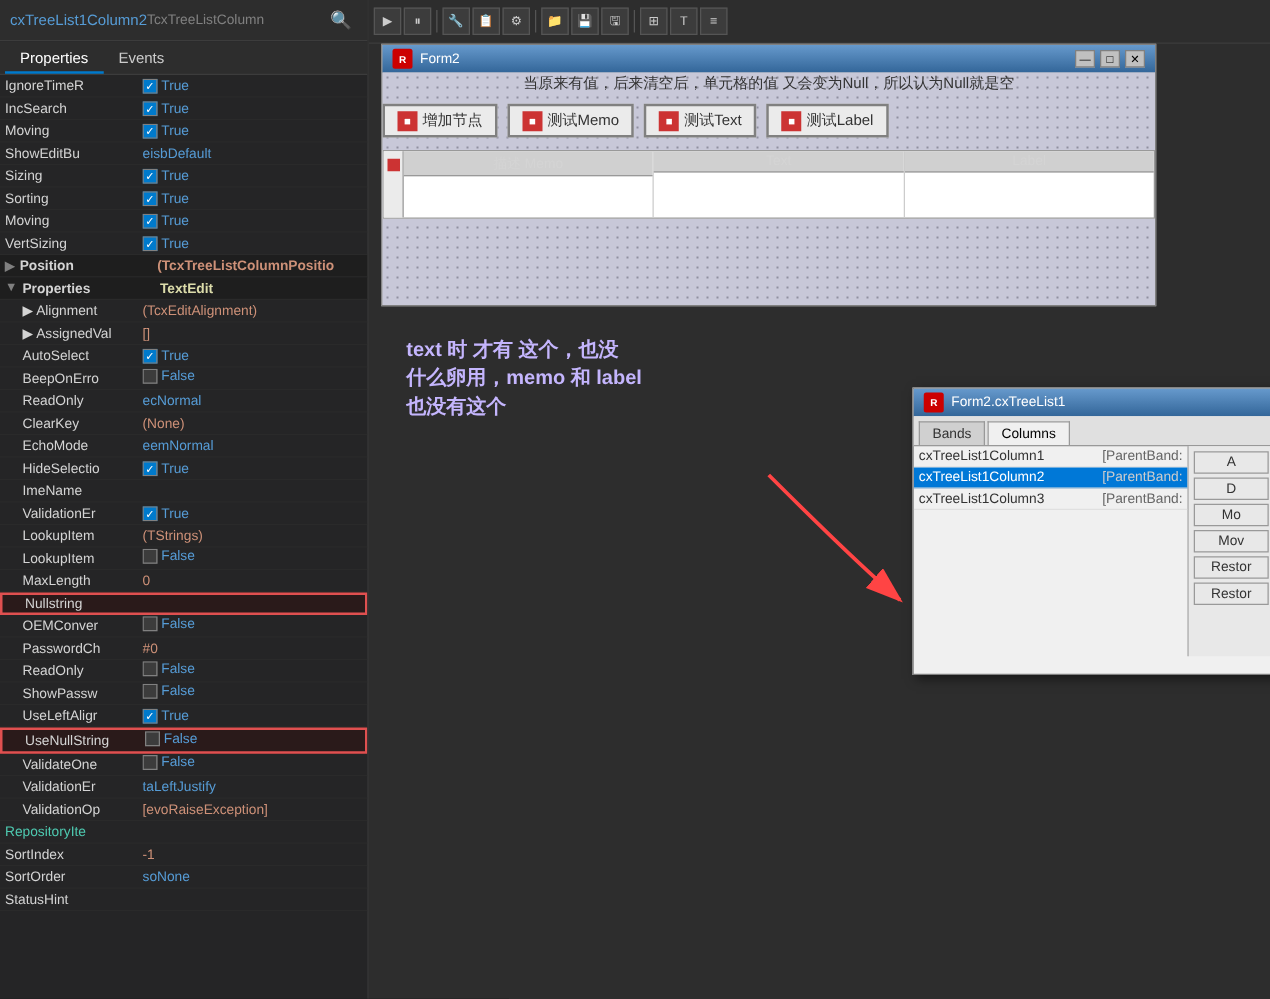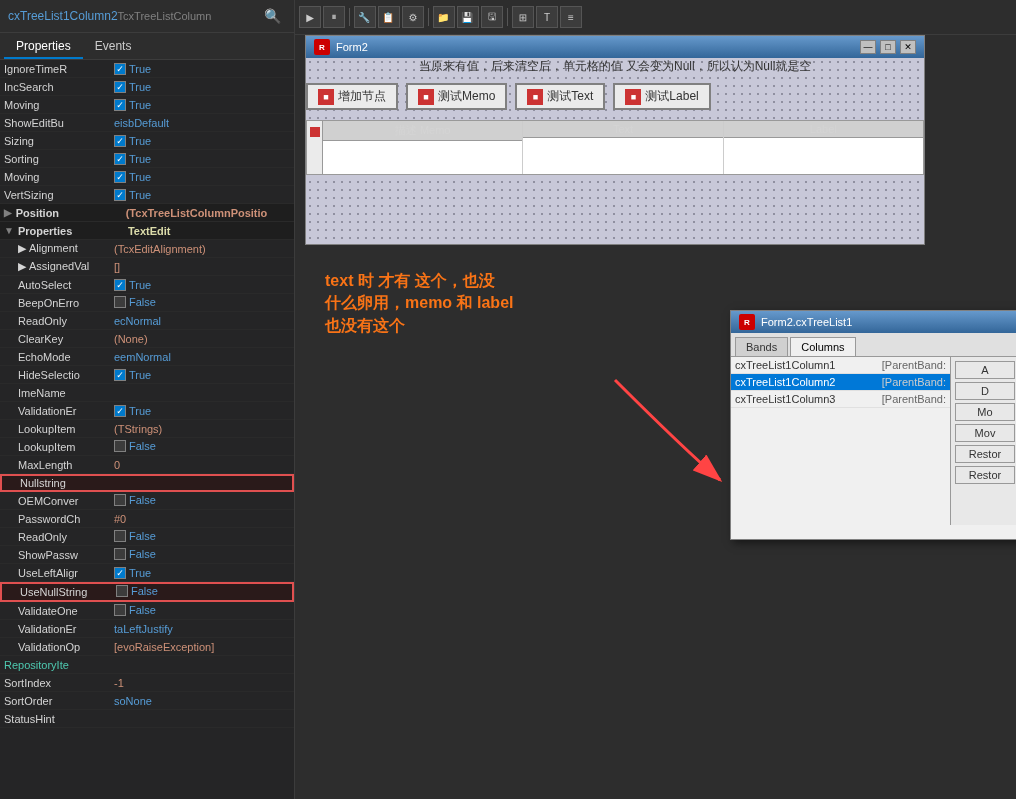--- a/index.html
+++ b/index.html
@@ -287,21 +287,21 @@
       background: #d0d0d0;
       padding: 2px 4px;
       font-size: 11px;
       border-bottom: 1px solid #999;
       text-align: center;
     }
 
     
     .annotation {
       position: absolute;
-      color: #f97316;
+      color: #c4b5fd;
       font-size: 16px;
       font-weight: bold;
       line-height: 1.4;
     }
 
     
     .columns-dialog {
       position: absolute;
       left: 435px;
       top: 310px;

